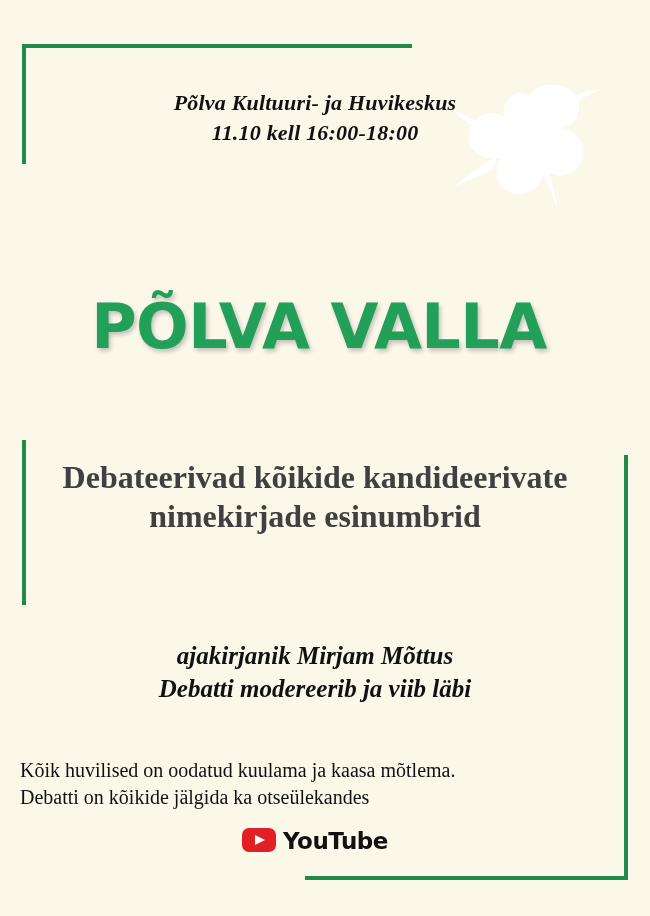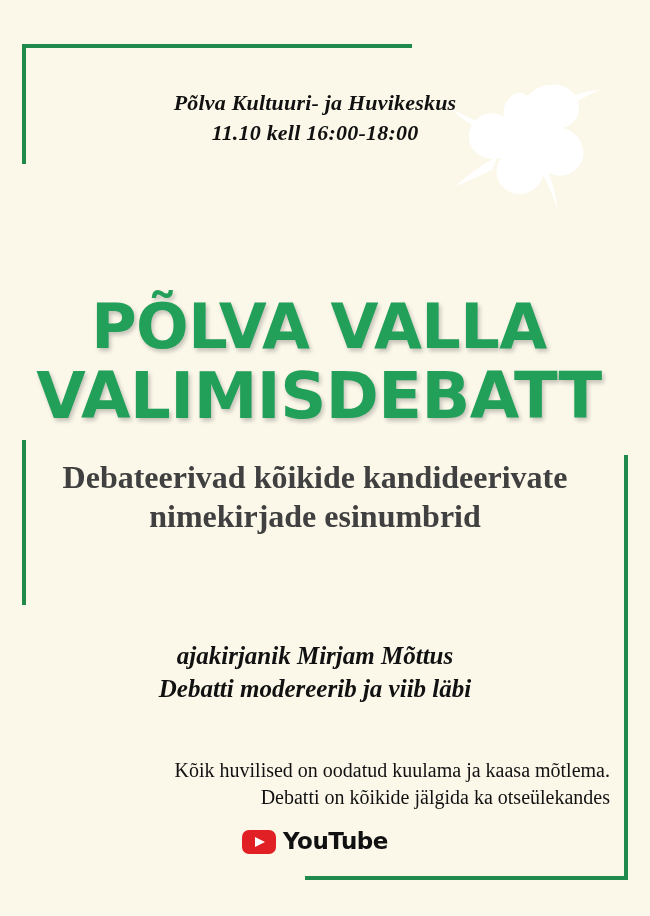--- a/index.html
+++ b/index.html
@@ -128,35 +128,35 @@
     font-style: italic;
     font-size: 25px;
     line-height: 1.3;
   }
 
   .note {
     position: absolute;
     left: 20px;
     right: 20px;
     top: 757px;
-    text-align: right;
+    text-align: left;
     color: #111111;
     font-size: 20px;
     line-height: 1.35;
   }
 
   
   .yt-wrap {
     position: absolute;
     left: 0;
     right: 0;
     top: 828px;
     display: flex;
     justify-content: center;
-    align-items: flex-end;
+    align-items: flex-start;
     gap: 7px;
   }
   .yt-play {
     width: 34px;
     height: 24px;
     background: #e12025;
     border-radius: 7px;
     position: relative;
   }
   .yt-play::after {
@@ -197,21 +197,20 @@
     </g>
   </svg>
 
   <div class="venue">
     <span>Põlva Kultuuri- ja Huvikeskus</span>
     <span class="line2">11.10 kell 16:00-18:00</span>
   </div>
 
   <h1 class="title">
     <span>PÕLVA VALLA</span>
-    <span class="l2">VALIMISDEBATT</span>
   </h1>
 
   <div class="subtitle">Debateerivad kõikide kandideerivate nimekirjade esinumbrid</div>
 
   <div class="moderator">
     <div>ajakirjanik Mirjam Mõttus</div>
     <div>Debatti modereerib ja viib läbi</div>
   </div>
 
   <div class="note">

